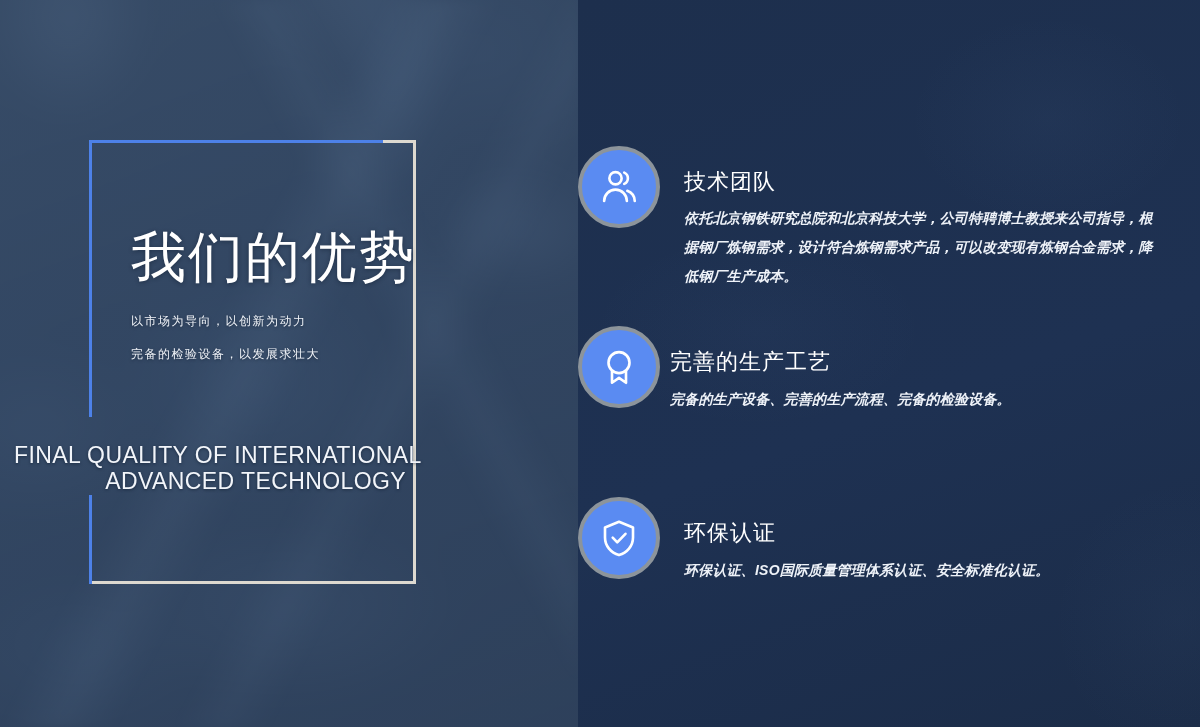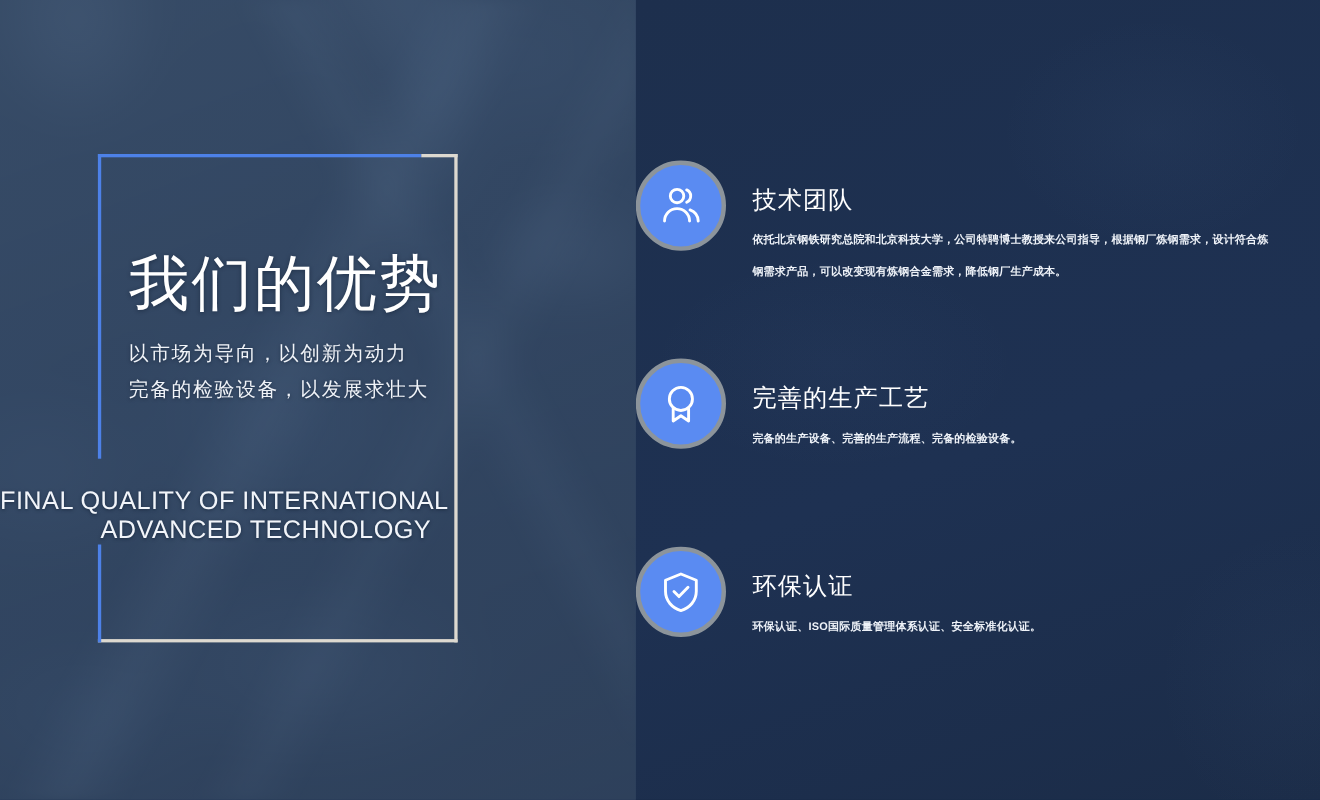--- a/index.html
+++ b/index.html
@@ -94,38 +94,38 @@
   }
   .frame .edge-left-blue-b {
     position: absolute; left: 0; top: 355px;
     width: 3px; height: 89px;
     background: #4d81e8;
   }
 
   
   .left-copy {
     position: absolute;
-    left: 0; top: 0;
+    left: 14px; top: 0;
     width: 578px; height: 545px;
   }
   .hero-title {
     position: absolute;
     left: 117px; top: 227px;
     font-size: 55px;
     line-height: 60px;
     letter-spacing: 2px;
     color: #ffffff;
     font-weight: 400;
     text-shadow: 0 1px 4px rgba(10,22,40,0.45);
     white-space: nowrap;
   }
   .hero-sub {
     position: absolute;
     left: 117px;
-    font-size: 18px;
+    font-size: 12px;
     line-height: 20px;
     letter-spacing: 1.5px;
     color: #f0f3f8;
     text-shadow: 0 1px 3px rgba(10,22,40,0.5);
     white-space: nowrap;
   }
   .hero-sub.l1 { top: 311px; }
   .hero-sub.l2 { top: 344px; }
 
   .hero-en {
@@ -190,27 +190,28 @@
   }
   .feature-title {
     font-size: 22px;
     line-height: 26px;
     letter-spacing: 1px;
     color: #ffffff;
     font-weight: 400;
     margin: 8px 0 0 0;
   }
   .feature-desc {
-    font-size: 10px;
+    font-size: 14px;
     line-height: 29px;
     letter-spacing: 0.2px;
     color: #eef2f8;
     font-weight: 700;
     margin: 9px 0 0 0;
     max-width: 478px;
+    font-style: italic;
   }
   .feature.f1 .feature-desc,
   .feature.f2 .feature-desc { margin-top: 10px; }
 </style>
 </head>
 <body>
 
 <div id="stage">
 
   <div class="left-panel">
@@ -257,21 +258,21 @@
       </div>
     </div>
 
     <div class="feature f1">
       <div class="feature-icon">
         <svg viewBox="0 0 48 48" fill="none" stroke="#ffffff" stroke-width="3" stroke-linecap="round" stroke-linejoin="round">
           <circle cx="24" cy="19" r="12"></circle>
           <path d="M16 28.5V42l8-5.5 8 5.5V28.5"></path>
         </svg>
       </div>
-      <div class="feature-body" style="left:106px;">
+      <div class="feature-body" style="left:92px;">
         <div class="feature-title">完善的生产工艺</div>
         <div class="feature-desc">完备的生产设备、完善的生产流程、完备的检验设备。</div>
       </div>
     </div>
 
     <div class="feature f2">
       <div class="feature-icon">
         <svg viewBox="0 0 48 48" fill="none" stroke="#ffffff" stroke-width="3" stroke-linecap="round" stroke-linejoin="round">
           <path d="M24 5.5 40 12v11.5C40 33.3 33.2 40.9 24 43.5 14.8 40.9 8 33.3 8 23.5V12z"></path>
           <path d="M16.8 23.6l5.2 5.4 9.4-9.8"></path>

